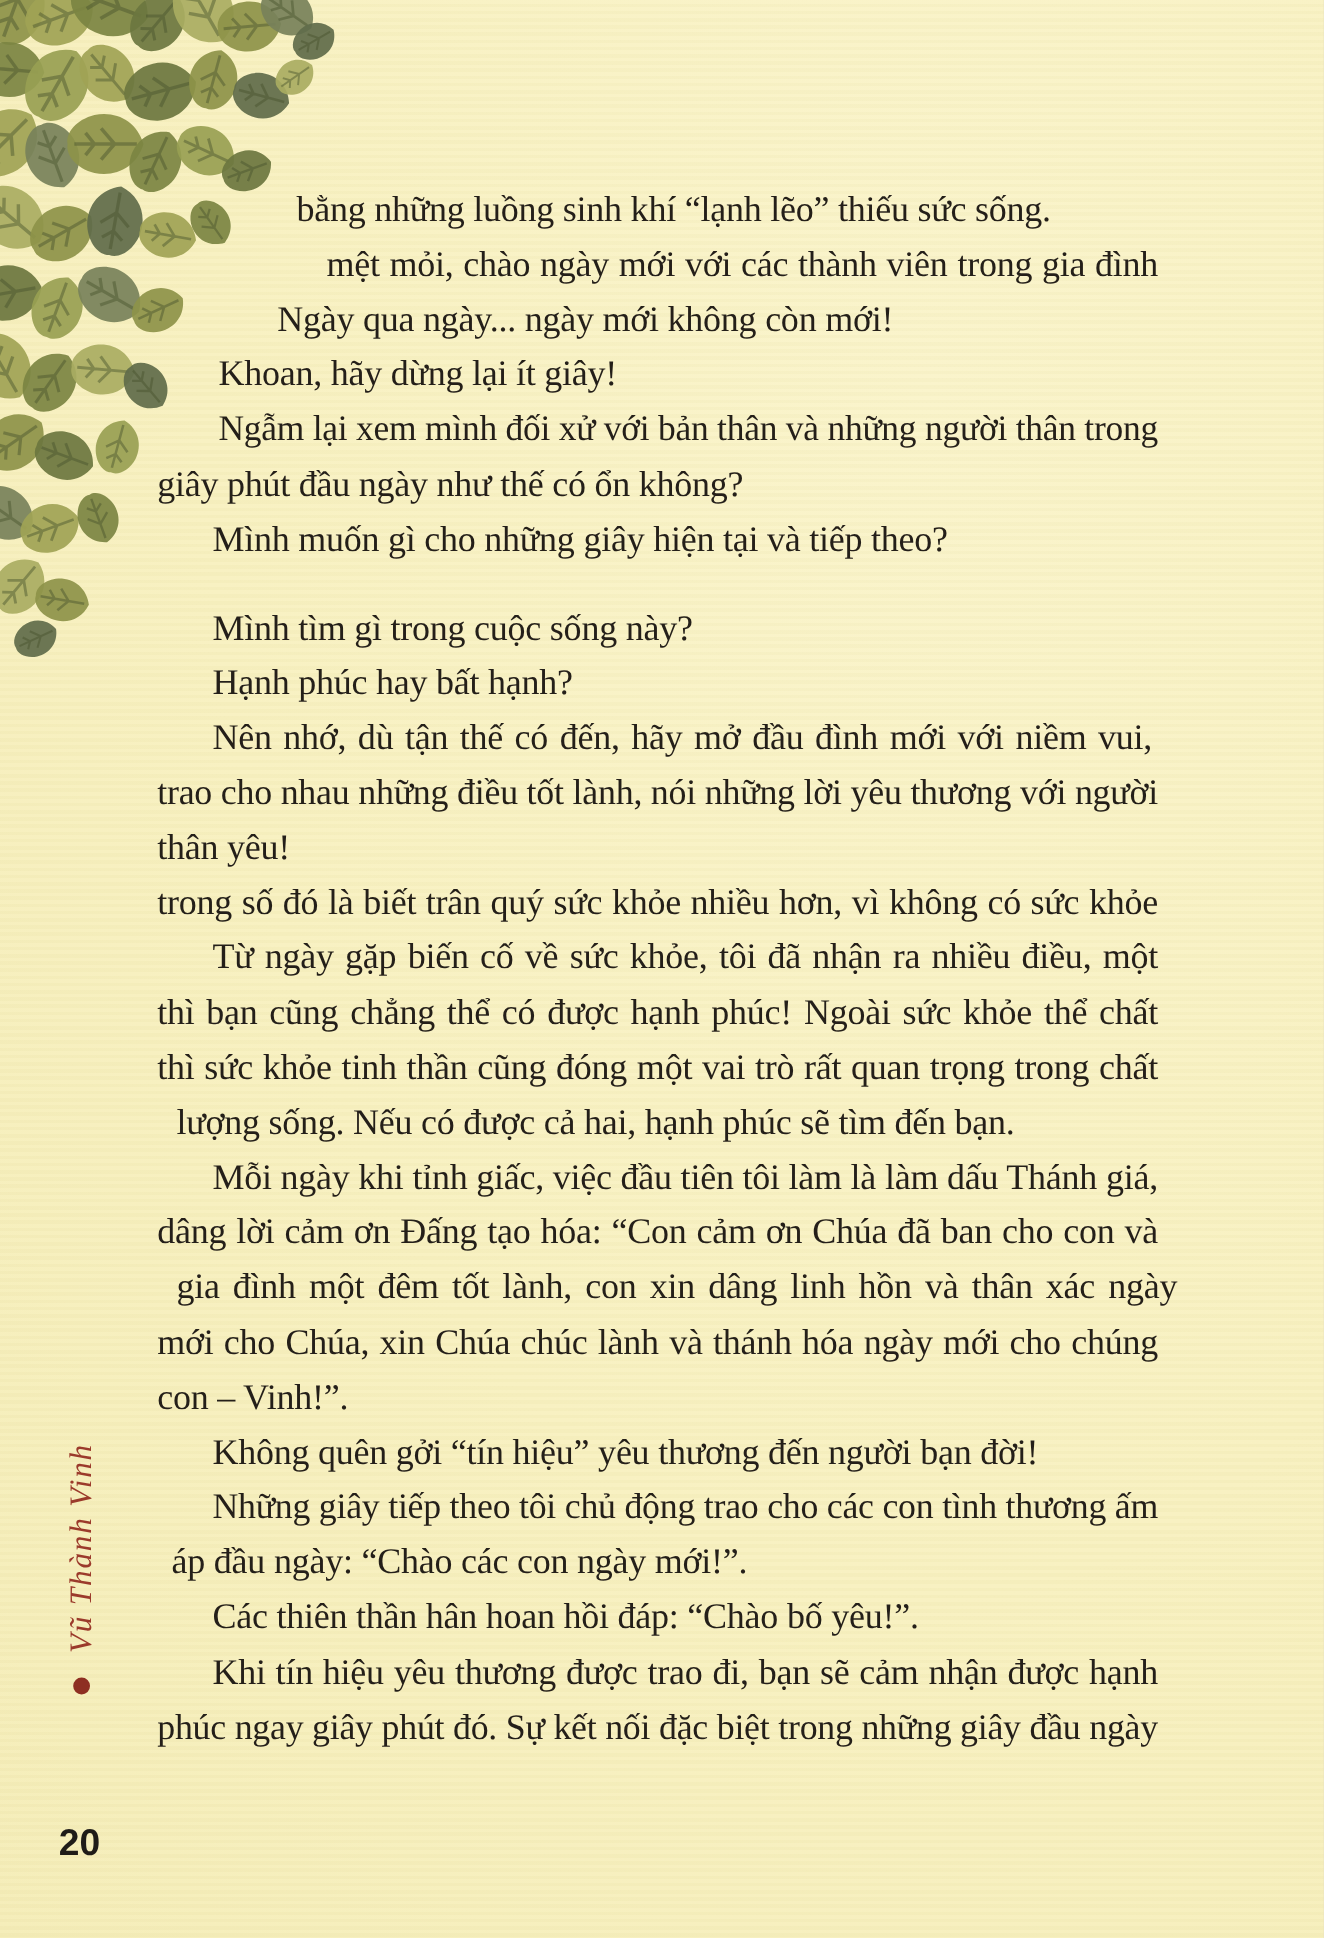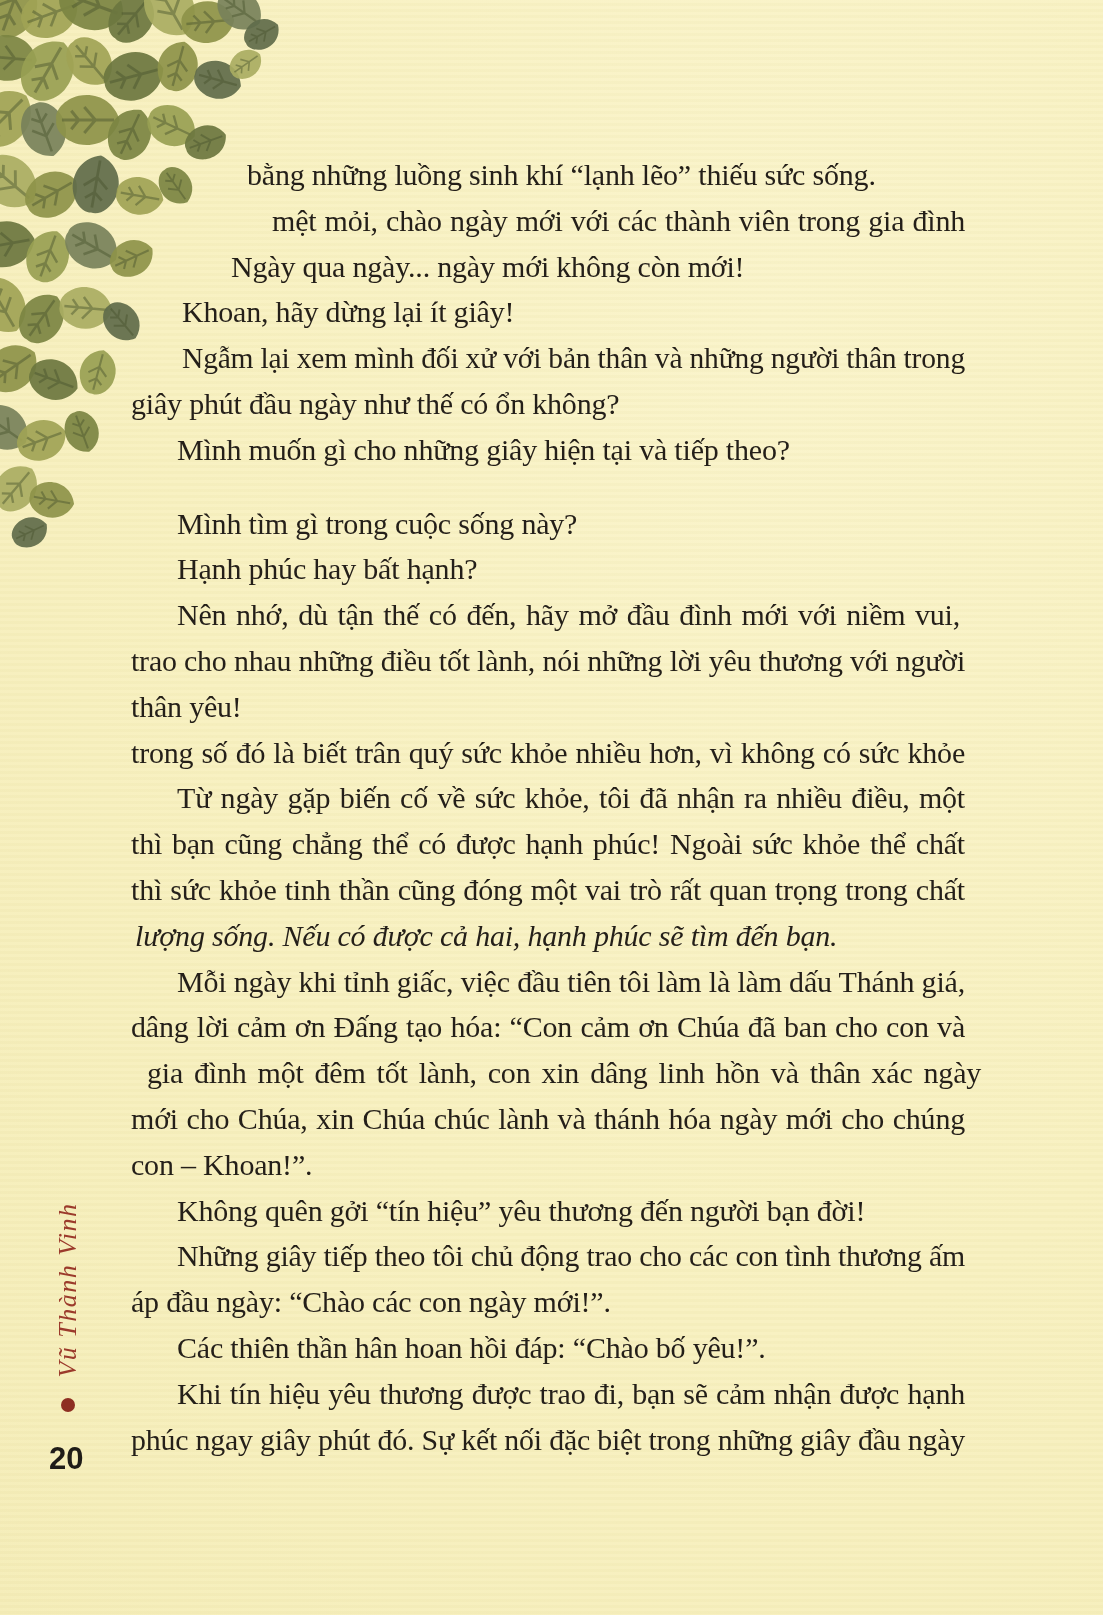--- a/index.html
+++ b/index.html
@@ -63,21 +63,21 @@
     top: 1398px;
     width: 14px;
     height: 14px;
     border-radius: 50%;
     background: #8e2f22;
   }
 
   .page-number {
     position: absolute;
     left: 49px;
-    top: 1441px;
+    top: 1518px;
     font-family: "Liberation Sans", sans-serif;
     font-weight: bold;
     font-size: 31px;
     color: #1f1c18;
   }
 </style>
 </head>
 <body>
 
 <div class="page">
@@ -146,29 +146,29 @@
       <div class="line" style="margin-left: 46px; width: 788px;"><span>Mình muốn gì cho những giây hiện tại và tiếp theo?</span></div>
       <div class="line" style="margin-left: 46px; width: 788px; margin-top: 28px;"><span>Mình tìm gì trong cuộc sống này?</span></div>
       <div class="line" style="margin-left: 46px; width: 788px;"><span>Hạnh phúc hay bất hạnh?</span></div>
       <div class="line" style="margin-left: 46px; width: 788px;"><span style="word-spacing: 2.34px;">Nên nhớ, dù tận thế có đến, hãy mở đầu đình mới với niềm vui,</span></div>
       <div class="line" style="margin-left: 0px; width: 834px;"><span style="transform: scaleX(0.9973);">trao cho nhau những điều tốt lành, nói những lời yêu thương với người</span></div>
       <div class="line" style="margin-left: 0px; width: 834px;"><span>thân yêu!</span></div>
       <div class="line" style="margin-left: 0px; width: 834px;"><span style="word-spacing: 0.75px;">trong số đó là biết trân quý sức khỏe nhiều hơn, vì không có sức khỏe</span></div>
       <div class="line" style="margin-left: 46px; width: 788px;"><span style="word-spacing: 2.14px;">Từ ngày gặp biến cố về sức khỏe, tôi đã nhận ra nhiều điều, một</span></div>
       <div class="line" style="margin-left: 0px; width: 834px;"><span style="word-spacing: 2.54px;">thì bạn cũng chẳng thể có được hạnh phúc! Ngoài sức khỏe thể chất</span></div>
       <div class="line" style="margin-left: 0px; width: 834px;"><span style="word-spacing: 0.85px;">thì sức khỏe tinh thần cũng đóng một vai trò rất quan trọng trong chất</span></div>
-      <div class="line" style="margin-left: 4px; width: 834px; font-style: italic;"><span>lượng sống. Nếu có được cả hai, hạnh phúc sẽ tìm đến bạn.</span></div>
+      <div class="line" style="margin-left: 16px; width: 834px;"><span>lượng sống. Nếu có được cả hai, hạnh phúc sẽ tìm đến bạn.</span></div>
       <div class="line" style="margin-left: 46px; width: 788px;"><span style="word-spacing: 0.03px;">Mỗi ngày khi tỉnh giấc, việc đầu tiên tôi làm là làm dấu Thánh giá,</span></div>
       <div class="line" style="margin-left: 0px; width: 834px;"><span style="word-spacing: 1.02px; text-align: center;">dâng lời cảm ơn Đấng tạo hóa: “Con cảm ơn Chúa đã ban cho con và</span></div>
       <div class="line" style="margin-left: 16px; width: 834px;"><span style="word-spacing: 3.67px;">gia đình một đêm tốt lành, con xin dâng linh hồn và thân xác ngày</span></div>
       <div class="line" style="margin-left: 0px; width: 834px;"><span style="word-spacing: 1.3px;">mới cho Chúa, xin Chúa chúc lành và thánh hóa ngày mới cho chúng</span></div>
-      <div class="line" style="margin-left: 0px; width: 834px;"><span>con – Khoan!”.</span></div>
+      <div class="line" style="margin-left: 0px; width: 834px;"><span>con – Vinh!”.</span></div>
       <div class="line" style="margin-left: 46px; width: 788px;"><span>Không quên gởi “tín hiệu” yêu thương đến người bạn đời!</span></div>
       <div class="line" style="margin-left: 46px; width: 788px;"><span style="transform: scaleX(0.9941);">Những giây tiếp theo tôi chủ động trao cho các con tình thương ấm</span></div>
-      <div class="line" style="margin-left: 0px; width: 834px;"><span>áp đầu ngày: “Chào các con ngày mới!”.</span></div>
+      <div class="line" style="margin-left: 12px; width: 834px;"><span>áp đầu ngày: “Chào các con ngày mới!”.</span></div>
       <div class="line" style="margin-left: 46px; width: 788px;"><span>Các thiên thần hân hoan hồi đáp: “Chào bố yêu!”.</span></div>
       <div class="line" style="margin-left: 46px; width: 788px;"><span style="word-spacing: 0.98px;">Khi tín hiệu yêu thương được trao đi, bạn sẽ cảm nhận được hạnh</span></div>
       <div class="line" style="margin-left: 0px; width: 834px;"><span style="transform: scaleX(0.9955);">phúc ngay giây phút đó. Sự kết nối đặc biệt trong những giây đầu ngày</span></div>
     </div>
 
   <div class="author-vertical">Vũ Thành Vinh</div>
 
   <div class="author-bullet"></div>
 
   <div class="page-number">20</div>

